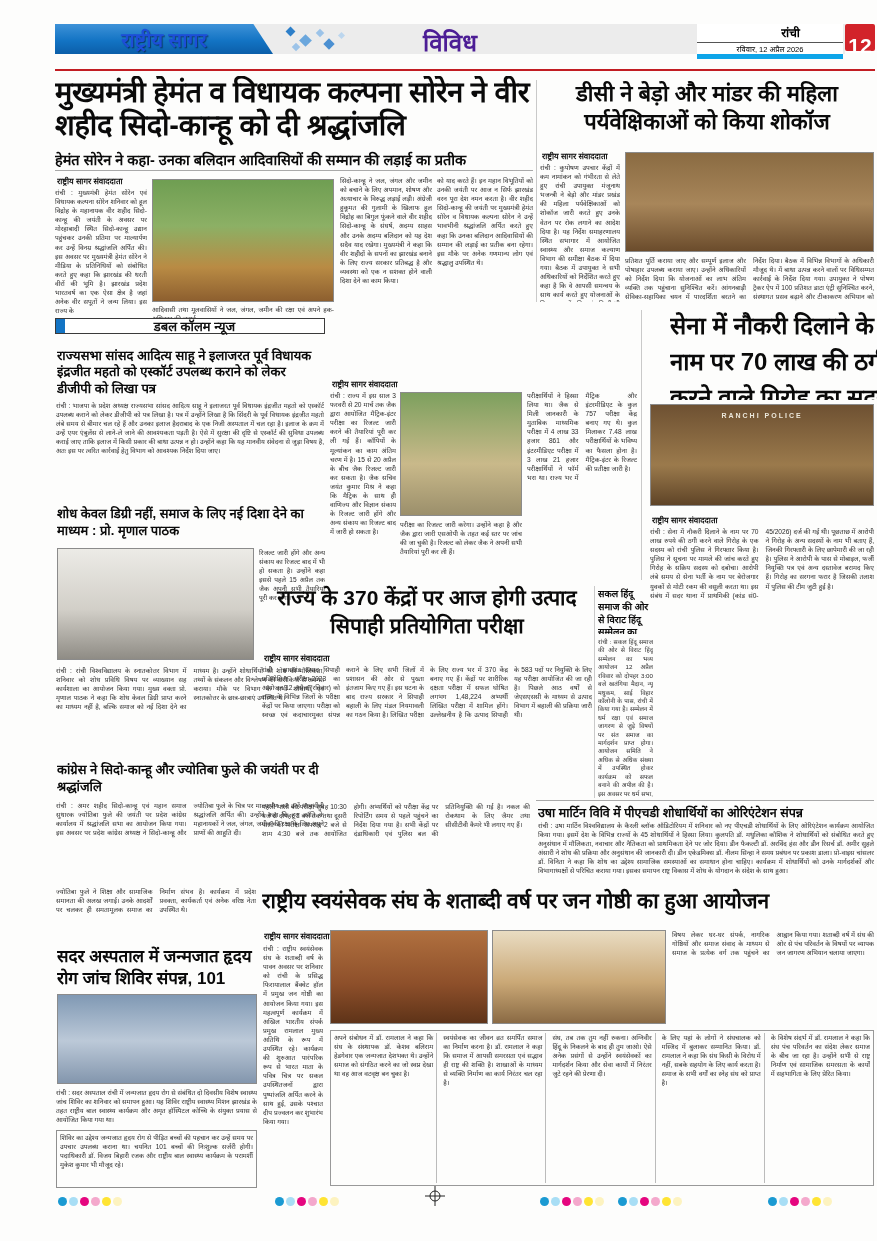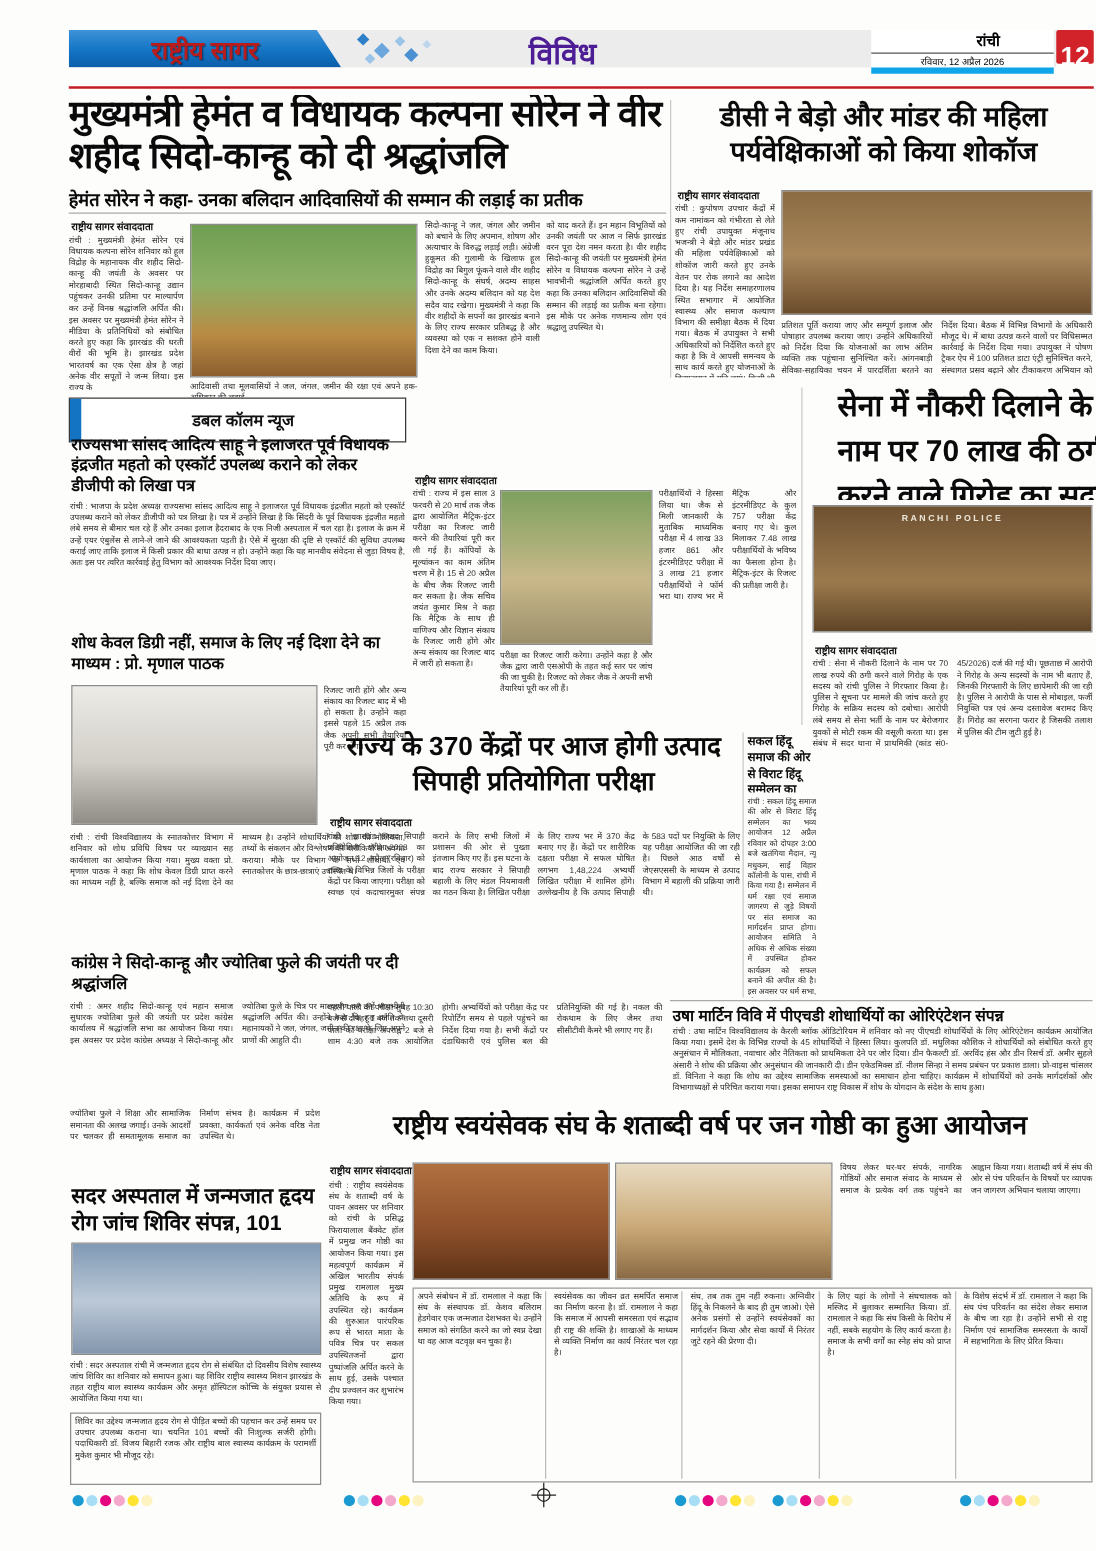--- a/index.html
+++ b/index.html
@@ -14,21 +14,21 @@
   .c2{column-count:2;column-gap:7px;}
   .c3{column-count:3;column-gap:7px;}
   .c4{column-count:4;column-gap:6px;}
   .vrule{position:absolute;width:1px;background:#c9c9c9;}
   .hrule{position:absolute;height:1px;background:#a9a9a9;}
   
   .band{background:#ececec;}
   .mast-blue{position:absolute;left:0;top:0;width:218px;height:100%;
      background:linear-gradient(180deg,#3e92d8 0%,#1374c4 55%,#0b5ea9 100%);
      clip-path:polygon(0 0,91% 0,100% 100%,0 100%);}
-  .mast-title{position:absolute;left:14px;top:2px;width:190px;text-align:center;color:#b91c1c;
+  .mast-title{position:absolute;left:14px;top:2px;width:190px;text-align:center;color:#1d4ed8;
      font-size:20px;font-weight:bold;text-shadow:1px 1px 1px rgba(0,0,0,.45);}
   .diamond{position:absolute;transform:rotate(45deg);}
   .section-title{position:absolute;left:50%;top:1px;transform:translateX(-50%);
      font-size:24px;font-weight:bold;color:#4c1d95;}
   .datebox{position:absolute;text-align:center;background:#fff;}
   .datebox .city{font-size:12px;font-weight:bold;border-bottom:1px solid #555;padding-bottom:1px;padding-left:41px;}
   .datebox .date{font-size:7.5px;padding-top:1px;border-bottom:5px solid #0ea5e9;}
   .strip{background:linear-gradient(180deg,#2285cf,#0d5ba6);color:#fff;font-size:9px;
      font-weight:bold;text-align:right;line-height:13px;padding-right:8px;}
   .pagebox{background:#d2232a;color:#fff;font-size:21px;font-weight:bold;text-align:center;
@@ -85,21 +85,21 @@
   <div class="abs txt" style="left:340px;top:176px;width:92px;height:142px;">सिदो-कान्हू ने जल, जंगल और जमीन को बचाने के लिए अपमान, शोषण और अत्याचार के विरुद्ध लड़ाई लड़ी। अंग्रेजी हुकूमत की गुलामी के खिलाफ हूल विद्रोह का बिगुल फूंकने वाले वीर शहीद सिदो-कान्हू के संघर्ष, अदम्य साहस और उनके अदम्य बलिदान को यह देश सदैव याद रखेगा। मुख्यमंत्री ने कहा कि वीर शहीदों के सपनों का झारखंड बनाने के लिए राज्य सरकार प्रतिबद्ध है और व्यवस्था को एक न सशक्त होने वाली दिशा देने का काम किया।</div>
   <div class="abs txt" style="left:437px;top:176px;width:96px;height:142px;">को याद करते हैं। इन महान विभूतियों को उनकी जयंती पर आज न सिर्फ झारखंड वरन पूरा देश नमन करता है। वीर शहीद सिदो-कान्हू की जयंती पर मुख्यमंत्री हेमंत सोरेन व विधायक कल्पना सोरेन ने उन्हें भावभीनी श्रद्धांजलि अर्पित करते हुए कहा कि उनका बलिदान आदिवासियों की सम्मान की लड़ाई का प्रतीक बना रहेगा। इस मौके पर अनेक गणमान्य लोग एवं श्रद्धालु उपस्थित थे।</div>
 
   <div class="vrule" style="left:536px;top:80px;height:222px;"></div>
   <div class="abs hl" style="left:540px;top:80px;width:334px;height:62px;font-size:22px;line-height:1.25;text-align:center;">डीसी ने बेड़ो और मांडर की महिला पर्यवेक्षिकाओं को किया शोकॉज</div>
   <div class="abs byline" style="left:542px;top:150px;width:120px;">राष्ट्रीय सागर संवाददाता</div>
   <div class="abs txt" style="left:540px;top:163px;width:80px;height:139px;">रांची : कुपोषण उपचार केंद्रों में कम नामांकन को गंभीरता से लेते हुए रांची उपायुक्त मंजूनाथ भजन्त्री ने बेड़ो और मांडर प्रखंड की महिला पर्यवेक्षिकाओं को शोकॉज जारी करते हुए उनके वेतन पर रोक लगाने का आदेश दिया है। यह निर्देश समाहरणालय स्थित सभागार में आयोजित स्वास्थ्य और समाज कल्याण विभाग की समीक्षा बैठक में दिया गया। बैठक में उपायुक्त ने सभी अधिकारियों को निर्देशित करते हुए कहा है कि वे आपसी समन्वय के साथ कार्य करते हुए योजनाओं के क्रियान्वयन में गति लाएं। किसी भी स्तर पर</div>
   <div class="abs photo ph-meeting" style="left:625px;top:152px;width:249px;height:100px;"></div>
   <div class="abs txt c2" style="left:625px;top:256px;width:249px;height:46px;">प्रतिशत पूर्ति कराया जाए और सम्पूर्ण इलाज और पोषाहार उपलब्ध कराया जाए। उन्होंने अधिकारियों को निर्देश दिया कि योजनाओं का लाभ अंतिम व्यक्ति तक पहुंचाना सुनिश्चित करें। आंगनबाड़ी सेविका-सहायिका चयन में पारदर्शिता बरतने का निर्देश दिया। बैठक में विभिन्न विभागों के अधिकारी मौजूद थे। में बाधा उत्पन्न करने वालों पर विधिसम्मत कार्रवाई के निर्देश दिया गया। उपायुक्त ने पोषण ट्रैकर ऐप में 100 प्रतिशत डाटा एंट्री सुनिश्चित करने, संस्थागत प्रसव बढ़ाने और टीकाकरण अभियान को प्रभावी बनाने पर जोर दिया। उन्होंने झोलाछाप डॉक्टरों के खिलाफ सतत कार्रवाई की बात कही।</div>
 
-  <div class="abs dcn-bar" style="left:55px;top:318px;width:270px;height:36px;">
+  <div class="abs dcn-bar" style="left:55px;top:318px;width:270px;height:16px;">
     <div class="dcn-tab"></div>
     <div class="dcn-title">डबल कॉलम न्यूज</div>
   </div>
   <div class="abs hl" style="left:57px;top:348px;width:266px;height:50px;font-size:13px;line-height:1.25;">राज्यसभा सांसद आदित्य साहू ने इलाजरत पूर्व विधायक इंद्रजीत महतो को एस्कॉर्ट उपलब्ध कराने को लेकर डीजीपी को लिखा पत्र</div>
   <div class="abs txt" style="left:56px;top:401px;width:268px;height:100px;">रांची : भाजपा के प्रदेश अध्यक्ष राज्यसभा सांसद आदित्य साहू ने इलाजरत पूर्व विधायक इंद्रजीत महतो को एस्कॉर्ट उपलब्ध कराने को लेकर डीजीपी को पत्र लिखा है। पत्र में उन्होंने लिखा है कि सिंदरी के पूर्व विधायक इंद्रजीत महतो लंबे समय से बीमार चल रहे हैं और उनका इलाज हैदराबाद के एक निजी अस्पताल में चल रहा है। इलाज के क्रम में उन्हें एयर एंबुलेंस से लाने-ले जाने की आवश्यकता पड़ती है। ऐसे में सुरक्षा की दृष्टि से एस्कॉर्ट की सुविधा उपलब्ध कराई जाए ताकि इलाज में किसी प्रकार की बाधा उत्पन्न न हो। उन्होंने कहा कि यह मानवीय संवेदना से जुड़ा विषय है, अतः इस पर त्वरित कार्रवाई हेतु विभाग को आवश्यक निर्देश दिया जाए।</div>
 
   <div class="abs hl" style="left:57px;top:506px;width:266px;height:38px;font-size:13px;line-height:1.3;">शोध केवल डिग्री नहीं, समाज के लिए नई दिशा देने का माध्यम : प्रो. मृणाल पाठक</div>
   <div class="abs photo ph-class" style="left:57px;top:548px;width:197px;height:112px;"></div>
   <div class="abs txt" style="left:259px;top:548px;width:66px;height:112px;">रिजल्ट जारी होंगे और अन्य संकाय का रिजल्ट बाद में भी हो सकता है। उन्होंने कहा इससे पहले 15 अप्रैल तक जैक अपनी सभी तैयारियां पूरी कर लेगा।</div>
   <div class="abs txt c2" style="left:56px;top:666px;width:268px;height:92px;">रांची : रांची विश्वविद्यालय के स्नातकोत्तर विभाग में शनिवार को शोध प्रविधि विषय पर व्याख्यान सह कार्यशाला का आयोजन किया गया। मुख्य वक्ता प्रो. मृणाल पाठक ने कहा कि शोध केवल डिग्री प्राप्त करने का माध्यम नहीं है, बल्कि समाज को नई दिशा देने का माध्यम है। उन्होंने शोधार्थियों को शोध की मौलिकता, तथ्यों के संकलन और विश्लेषण की बारीकियों से अवगत कराया। मौके पर विभाग के सभी शोधार्थी एवं स्नातकोत्तर के छात्र-छात्राएं उपस्थित थे।</div>
@@ -133,21 +133,21 @@
   <div class="abs photo ph-police" style="left:650px;top:404px;width:224px;height:102px;">
     <div class="police-label">RANCHI POLICE</div>
   </div>
   <div class="abs byline" style="left:652px;top:514px;width:120px;">राष्ट्रीय सागर संवाददाता</div>
   <div class="abs txt c2" style="left:650px;top:527px;width:224px;height:271px;">रांची : सेना में नौकरी दिलाने के नाम पर 70 लाख रुपये की ठगी करने वाले गिरोह के एक सदस्य को रांची पुलिस ने गिरफ्तार किया है। पुलिस ने सूचना पर मामले की जांच करते हुए गिरोह के सक्रिय सदस्य को दबोचा। आरोपी लंबे समय से सेना भर्ती के नाम पर बेरोजगार युवकों से मोटी रकम की वसूली करता था। इस संबंध में सदर थाना में प्राथमिकी (कांड सं0-45/2026) दर्ज की गई थी। पूछताछ में आरोपी ने गिरोह के अन्य सदस्यों के नाम भी बताए हैं, जिनकी गिरफ्तारी के लिए छापेमारी की जा रही है। पुलिस ने आरोपी के पास से मोबाइल, फर्जी नियुक्ति पत्र एवं अन्य दस्तावेज बरामद किए हैं। गिरोह का सरगना फरार है जिसकी तलाश में पुलिस की टीम जुटी हुई है।</div>
 
   <div class="hrule" style="left:536px;top:800px;width:338px;"></div>
   <div class="abs hl" style="left:538px;top:804px;width:336px;height:15px;font-size:12.5px;">उषा मार्टिन विवि में पीएचडी शोधार्थियों का ओरिएंटेशन संपन्न</div>
   <div class="abs txt" style="left:538px;top:821px;width:336px;height:62px;">रांची : उषा मार्टिन विश्वविद्यालय के कैरली ब्लॉक ऑडिटोरियम में शनिवार को नए पीएचडी शोधार्थियों के लिए ओरिएंटेशन कार्यक्रम आयोजित किया गया। इसमें देश के विभिन्न राज्यों के 45 शोधार्थियों ने हिस्सा लिया। कुलपति डॉ. मधुलिका कौशिक ने शोधार्थियों को संबोधित करते हुए अनुसंधान में मौलिकता, नवाचार और नैतिकता को प्राथमिकता देने पर जोर दिया। डीन फैकल्टी डॉ. अरविंद हंस और डीन रिसर्च डॉ. अमीर सुहले अंसारी ने शोध की प्रक्रिया और अनुसंधान की जानकारी दी। डीन एकेडमिक्स डॉ. नीलम सिन्हा ने समय प्रबंधन पर प्रकाश डाला। प्रो-वाइस चांसलर डॉ. विनिता ने कहा कि शोध का उद्देश्य सामाजिक समस्याओं का समाधान होना चाहिए। कार्यक्रम में शोधार्थियों को उनके मार्गदर्शकों और विभागाध्यक्षों से परिचित कराया गया। इसका समापन राष्ट्र विकास में शोध के योगदान के संदेश के साथ हुआ।</div>
 
-  <div class="abs hl" style="left:262px;top:886px;width:612px;height:32px;font-size:21px;line-height:1.4;text-align:center;white-space:nowrap;">राष्ट्रीय स्वयंसेवक संघ के शताब्दी वर्ष पर जन गोष्ठी का हुआ आयोजन</div>
+  <div class="abs hl" style="left:262px;top:886px;width:612px;height:32px;font-size:21px;line-height:1.4;white-space:nowrap;">राष्ट्रीय स्वयंसेवक संघ के शताब्दी वर्ष पर जन गोष्ठी का हुआ आयोजन</div>
   <div class="abs byline" style="left:264px;top:930px;width:120px;">राष्ट्रीय सागर संवाददाता</div>
   <div class="abs txt" style="left:263px;top:944px;width:60px;height:294px;">रांची : राष्ट्रीय स्वयंसेवक संघ के शताब्दी वर्ष के पावन अवसर पर शनिवार को रांची के प्रसिद्ध फिरायालाल बैंक्वेट हॉल में प्रमुख जन गोष्ठी का आयोजन किया गया। इस महत्वपूर्ण कार्यक्रम में अखिल भारतीय संपर्क प्रमुख रामलाल मुख्य अतिथि के रूप में उपस्थित रहे। कार्यक्रम की शुरुआत पारंपरिक रूप से भारत माता के पवित्र चित्र पर सकल उपस्थितजनों द्वारा पुष्पांजलि अर्पित करने के साथ हुई, उसके पश्चात दीप प्रज्वलन कर शुभारंभ किया गया।</div>
   <div class="abs photo ph-rss1" style="left:330px;top:930px;width:158px;height:94px;"></div>
   <div class="abs photo ph-rss2" style="left:492px;top:930px;width:174px;height:94px;"></div>
   <div class="abs txt c2" style="left:672px;top:930px;width:202px;height:96px;">विषय लेकर घर-घर संपर्क, नागरिक गोष्ठियों और समाज संवाद के माध्यम से समाज के प्रत्येक वर्ग तक पहुंचने का आह्वान किया गया। शताब्दी वर्ष में संघ की ओर से पंच परिवर्तन के विषयों पर व्यापक जन जागरण अभियान चलाया जाएगा।</div>
   <div class="abs boxed" style="left:330px;top:1030px;width:544px;height:156px;border-color:#999;">
     <div style="display:flex;gap:6px;height:100%;">
       <div class="txt" style="flex:1;height:100%;border-right:1px solid #bbb;padding-right:3px;">अपने संबोधन में डॉ. रामलाल ने कहा कि संघ के संस्थापक डॉ. केशव बलिराम हेडगेवार एक जन्मजात देशभक्त थे। उन्होंने समाज को संगठित करने का जो स्वप्न देखा था वह आज वटवृक्ष बन चुका है।</div>
       <div class="txt" style="flex:1;height:100%;border-right:1px solid #bbb;padding-right:3px;">स्वयंसेवक का जीवन व्रत समर्पित समाज का निर्माण करना है। डॉ. रामलाल ने कहा कि समाज में आपसी समरसता एवं सद्भाव ही राष्ट्र की शक्ति है। शाखाओं के माध्यम से व्यक्ति निर्माण का कार्य निरंतर चल रहा है।</div>
       <div class="txt" style="flex:1;height:100%;border-right:1px solid #bbb;padding-right:3px;">संघ, तब तक तुम नहीं रुकना। अग्निवीर हिंदू के निकलने के बाद ही तुम जाओ। ऐसे अनेक प्रसंगों से उन्होंने स्वयंसेवकों का मार्गदर्शन किया और सेवा कार्यों में निरंतर जुटे रहने की प्रेरणा दी।</div>

